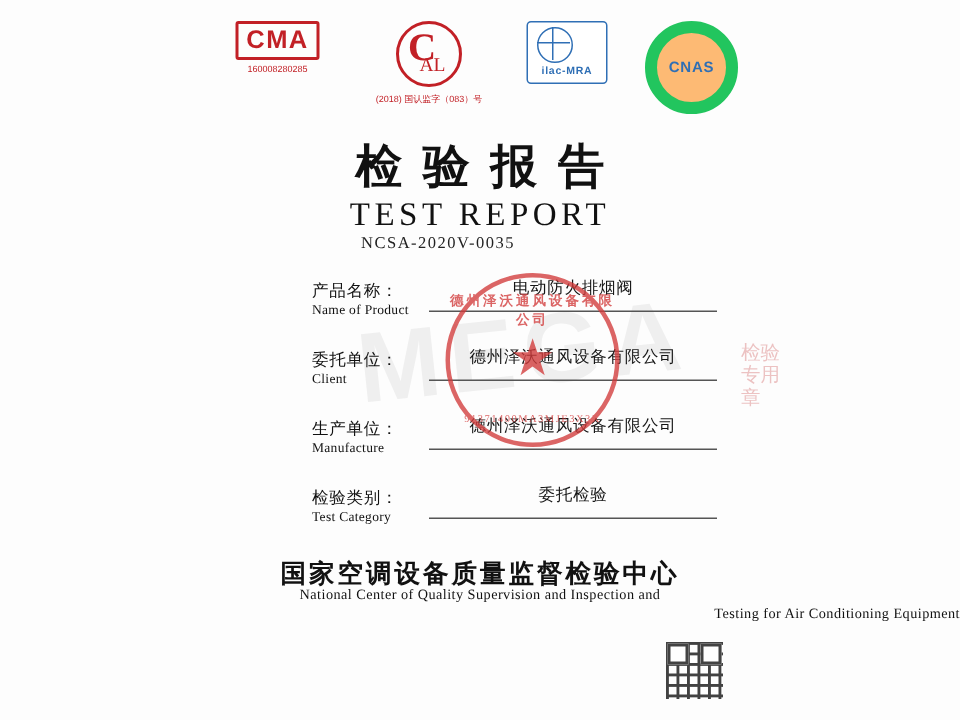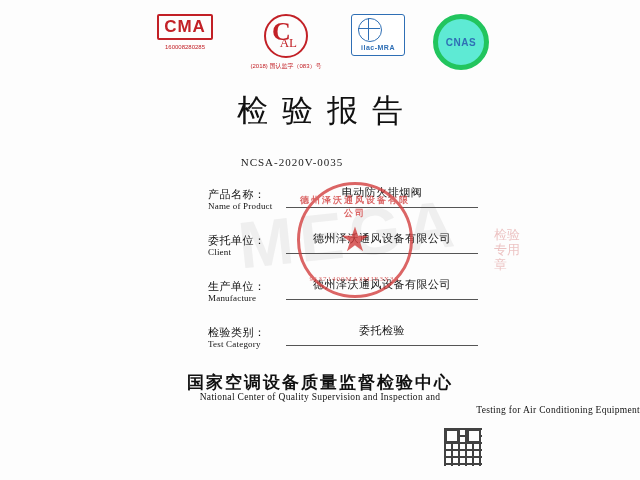--- a/index.html
+++ b/index.html
@@ -147,30 +147,30 @@
     font-weight: bold;
     letter-spacing: 0.5px;
   }
   .mark-cnas {
     width: 62px;
   }
   .cnas-ring {
     width: 46px;
     height: 46px;
     border-radius: 50%;
-    border: 5px solid #22c55e;
+    border: 8px solid #22c55e;
     display: flex;
     align-items: center;
     justify-content: center;
     color: #2f6fb5;
     font-family: "Liberation Sans", sans-serif;
     font-weight: bold;
     font-size: 10px;
     letter-spacing: 0.5px;
-    background: #5eead4;
+    background: #fdba74;
   }
   .mark-cnas-text {
     width: 82px;
     color: #111111;
     font-family: "Liberation Sans", sans-serif;
     font-size: 7.5px;
     line-height: 1.5;
     text-align: left;
     padding-top: 1px;
   }
@@ -180,21 +180,21 @@
 
   
   .title-cn {
     position: absolute;
     top: 90px;
     left: 0;
     width: 640px;
     text-align: center;
     font-family: "Liberation Serif", serif;
     font-size: 31px;
-    font-weight: normal;
+    font-weight: bold;
     letter-spacing: 14px;
     text-indent: 14px;
     color: #111111;
   }
   .title-en {
     position: absolute;
     top: 130px;
     left: 0;
     width: 640px;
     text-align: center;
@@ -414,20 +414,21 @@
     <div class="mark mark-cnas">
       <div class="cnas-ring">CNAS</div>
     </div>
 
   </div>
 
   <div class="watermark-left">MEGA</div>
   <div class="watermark-side">检验专用章</div>
 
   <div class="title-cn">检验报告</div>
+  <div class="title-en">TEST REPORT</div>
   <div class="report-no">NCSA-2020V-0035</div>
 
   <div class="fields">
 
     <div class="field-row">
       <div class="field-label">
         <span class="cn">产品名称：</span>
         <span class="en">Name of Product</span>
       </div>
       <div class="field-value">电动防火排烟阀</div>

